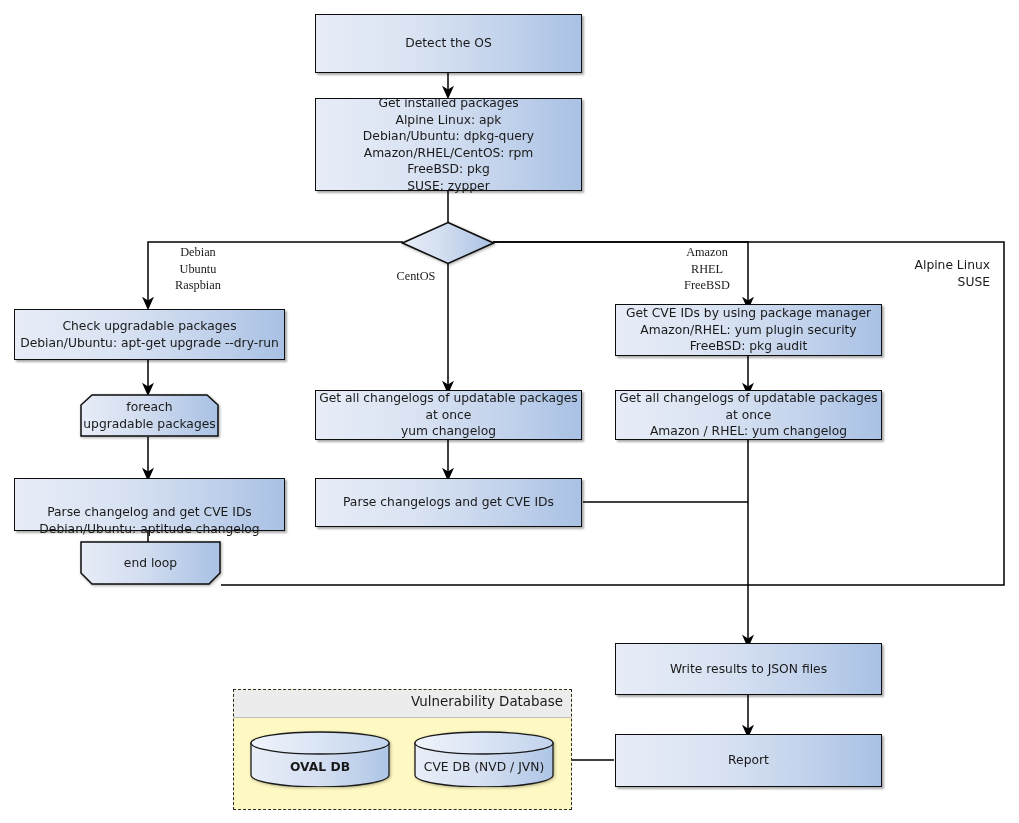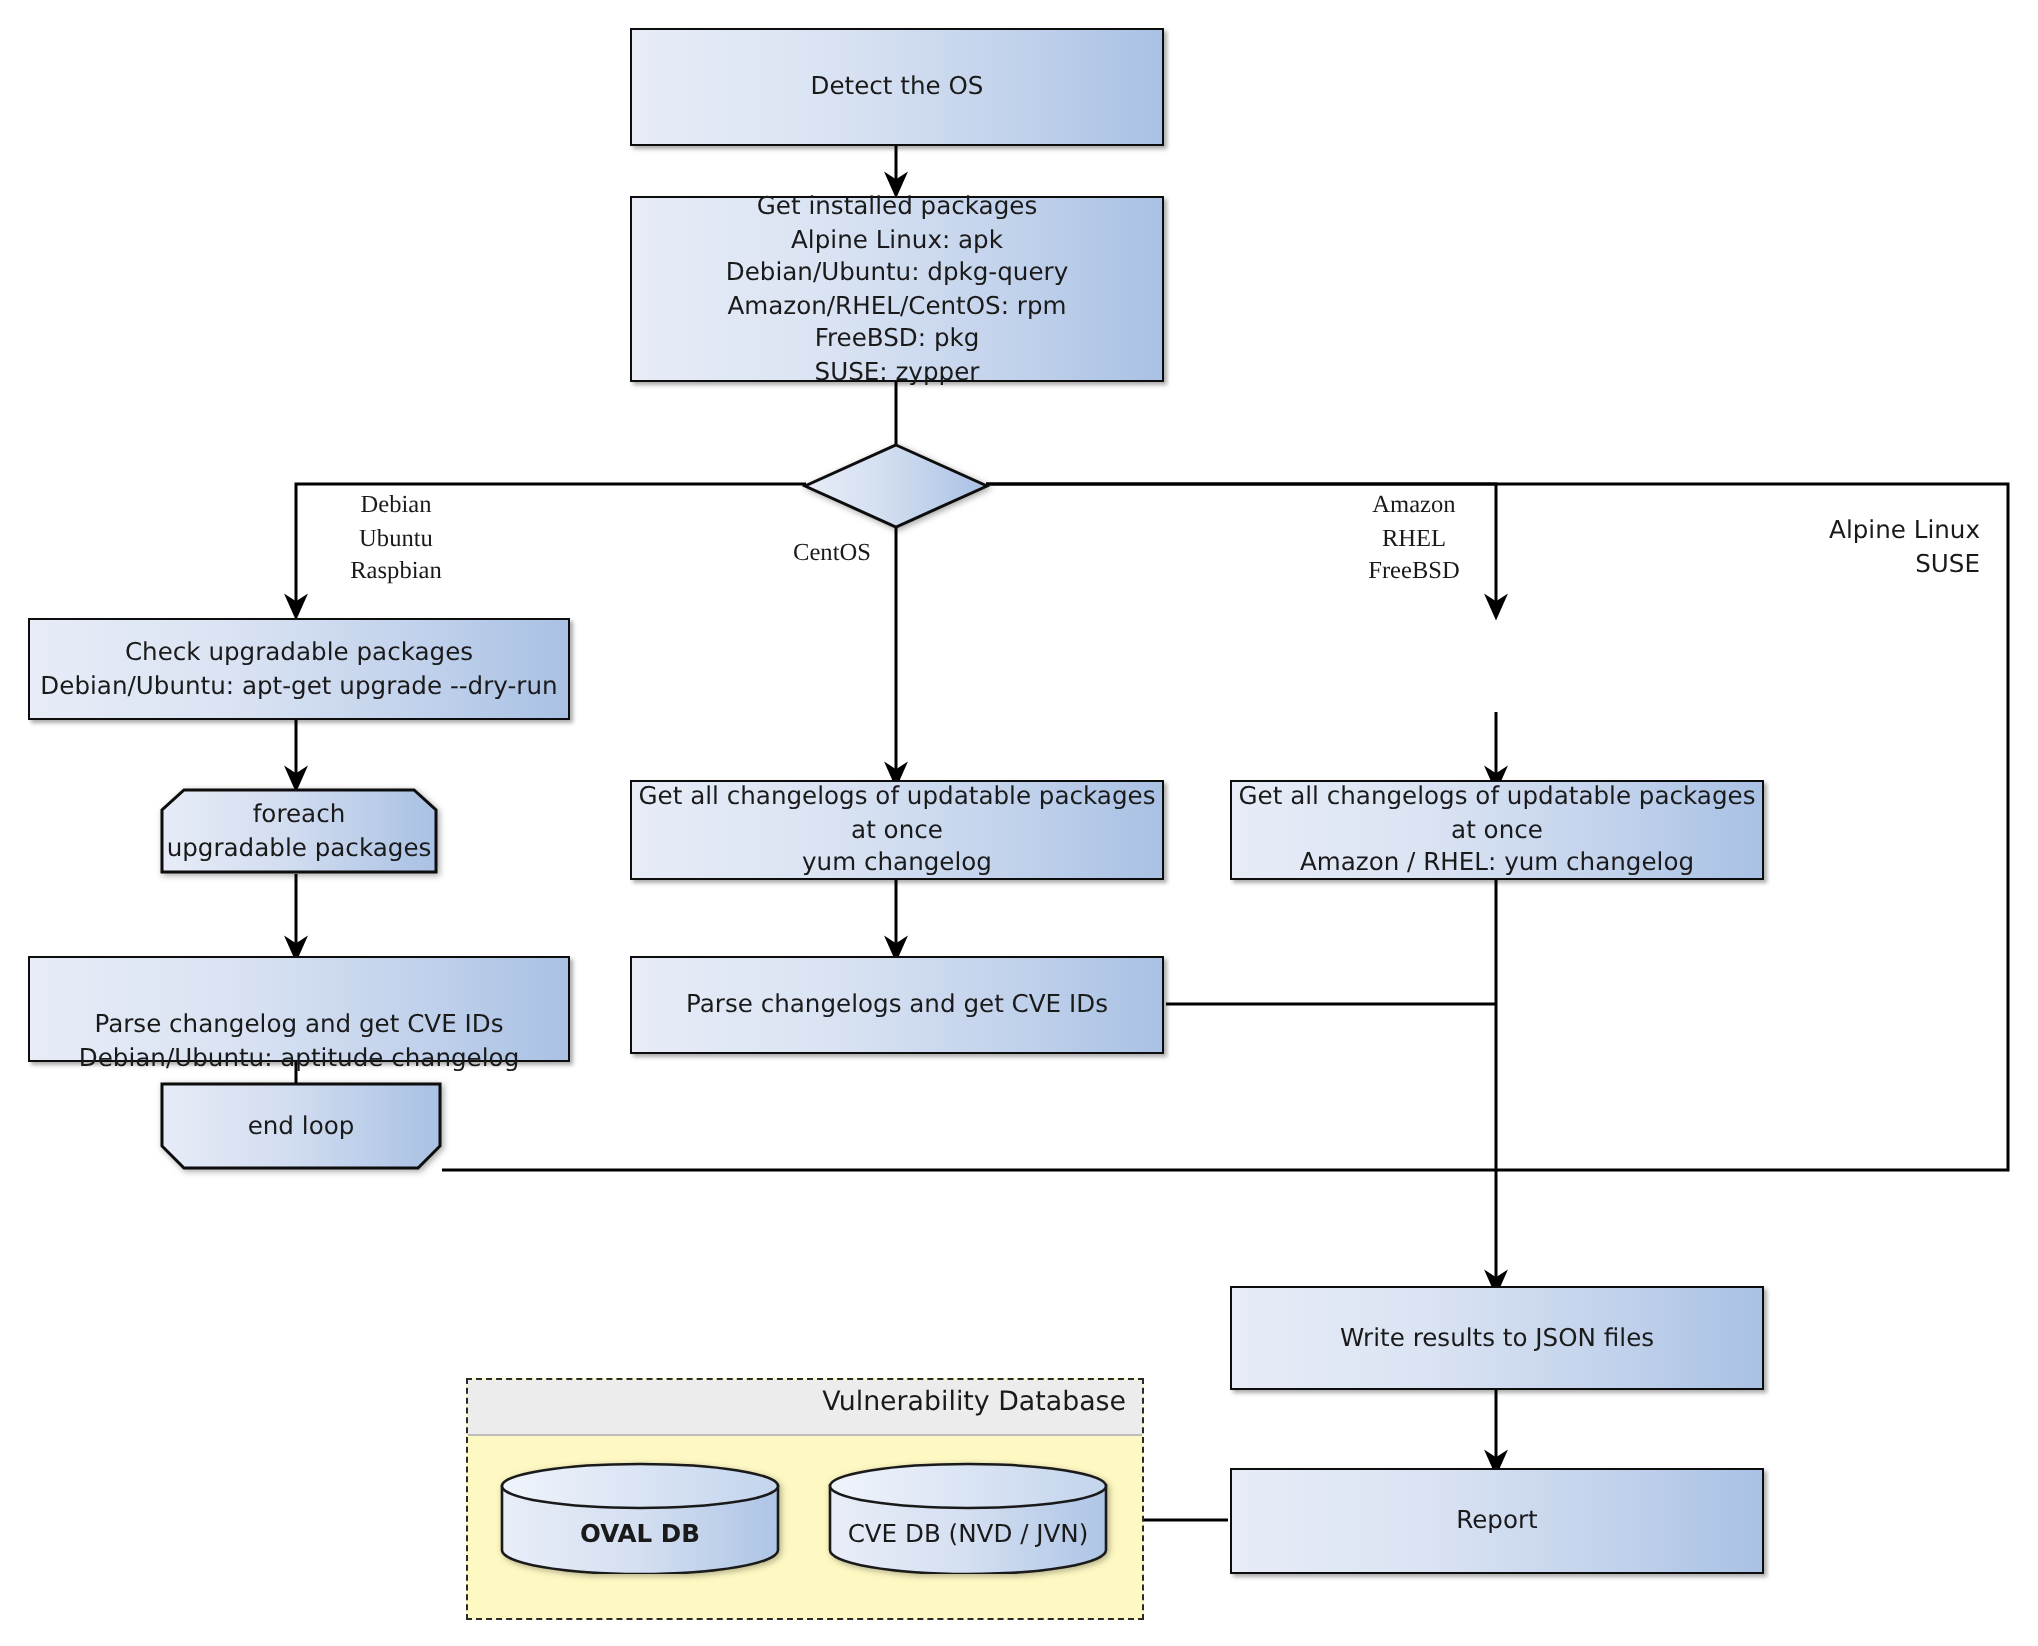--- a/index.html
+++ b/index.html
@@ -237,20 +237,25 @@
 
   <div class="node overflow" style="left:315px; top:390px; width:267px; height:50px;">
     <span class="lbl" style="white-space:pre-line;">Get all changelogs of updatable packages at once
 yum changelog</span>
   </div>
 
   <div class="node" style="left:315px; top:478px; width:267px; height:49px;">
     <span class="lbl" style="white-space:pre-line;">Parse changelogs and get CVE IDs</span>
   </div>
 
+  <div class="node" style="left:615px; top:304px; width:267px; height:52px;">
+    <span class="lbl" style="white-space:pre-line;">Get CVE IDs by using package manager
+Amazon/RHEL: yum plugin security
+FreeBSD: pkg audit</span>
+  </div>
 
   <div class="node overflow" style="left:615px; top:390px; width:267px; height:50px;">
     <span class="lbl" style="white-space:pre-line;">Get all changelogs of updatable packages at once
 Amazon / RHEL: yum changelog</span>
   </div>
 
   <div class="node" style="left:615px; top:643px; width:267px; height:52px;">
     <span class="lbl" style="white-space:pre-line;">Write results to JSON files</span>
   </div>
 

